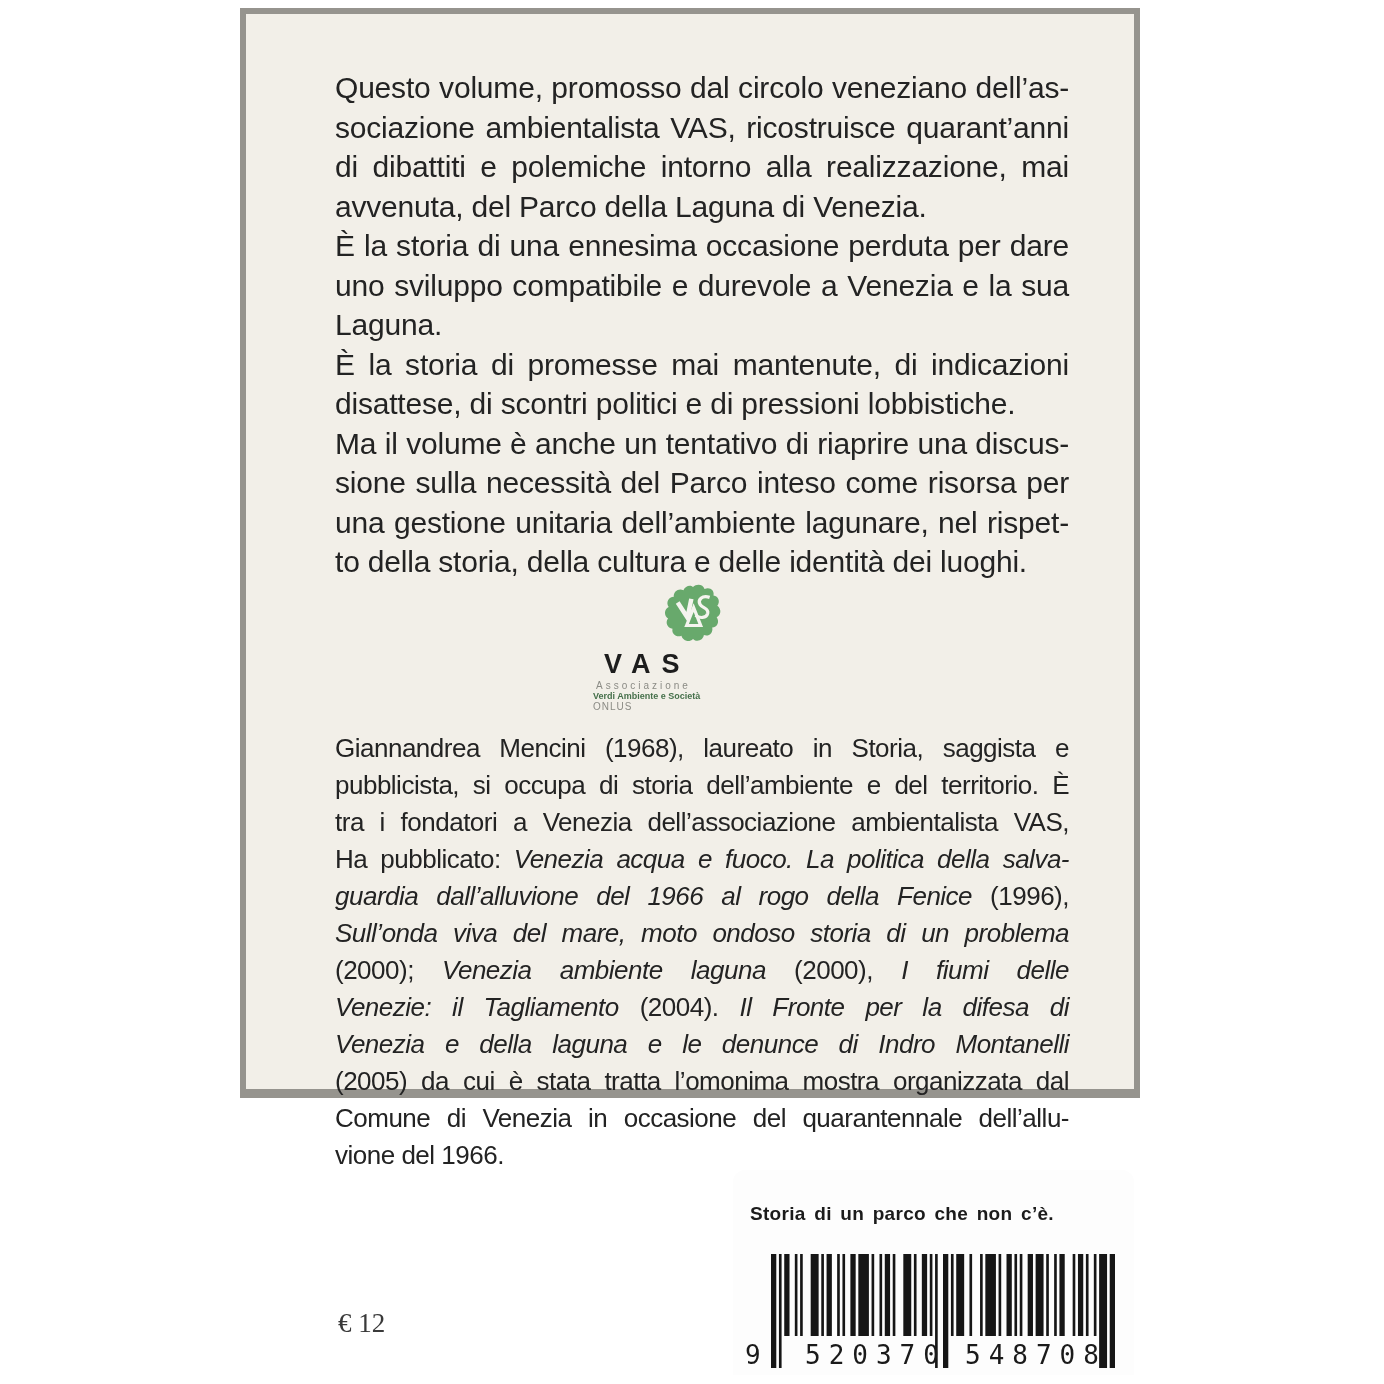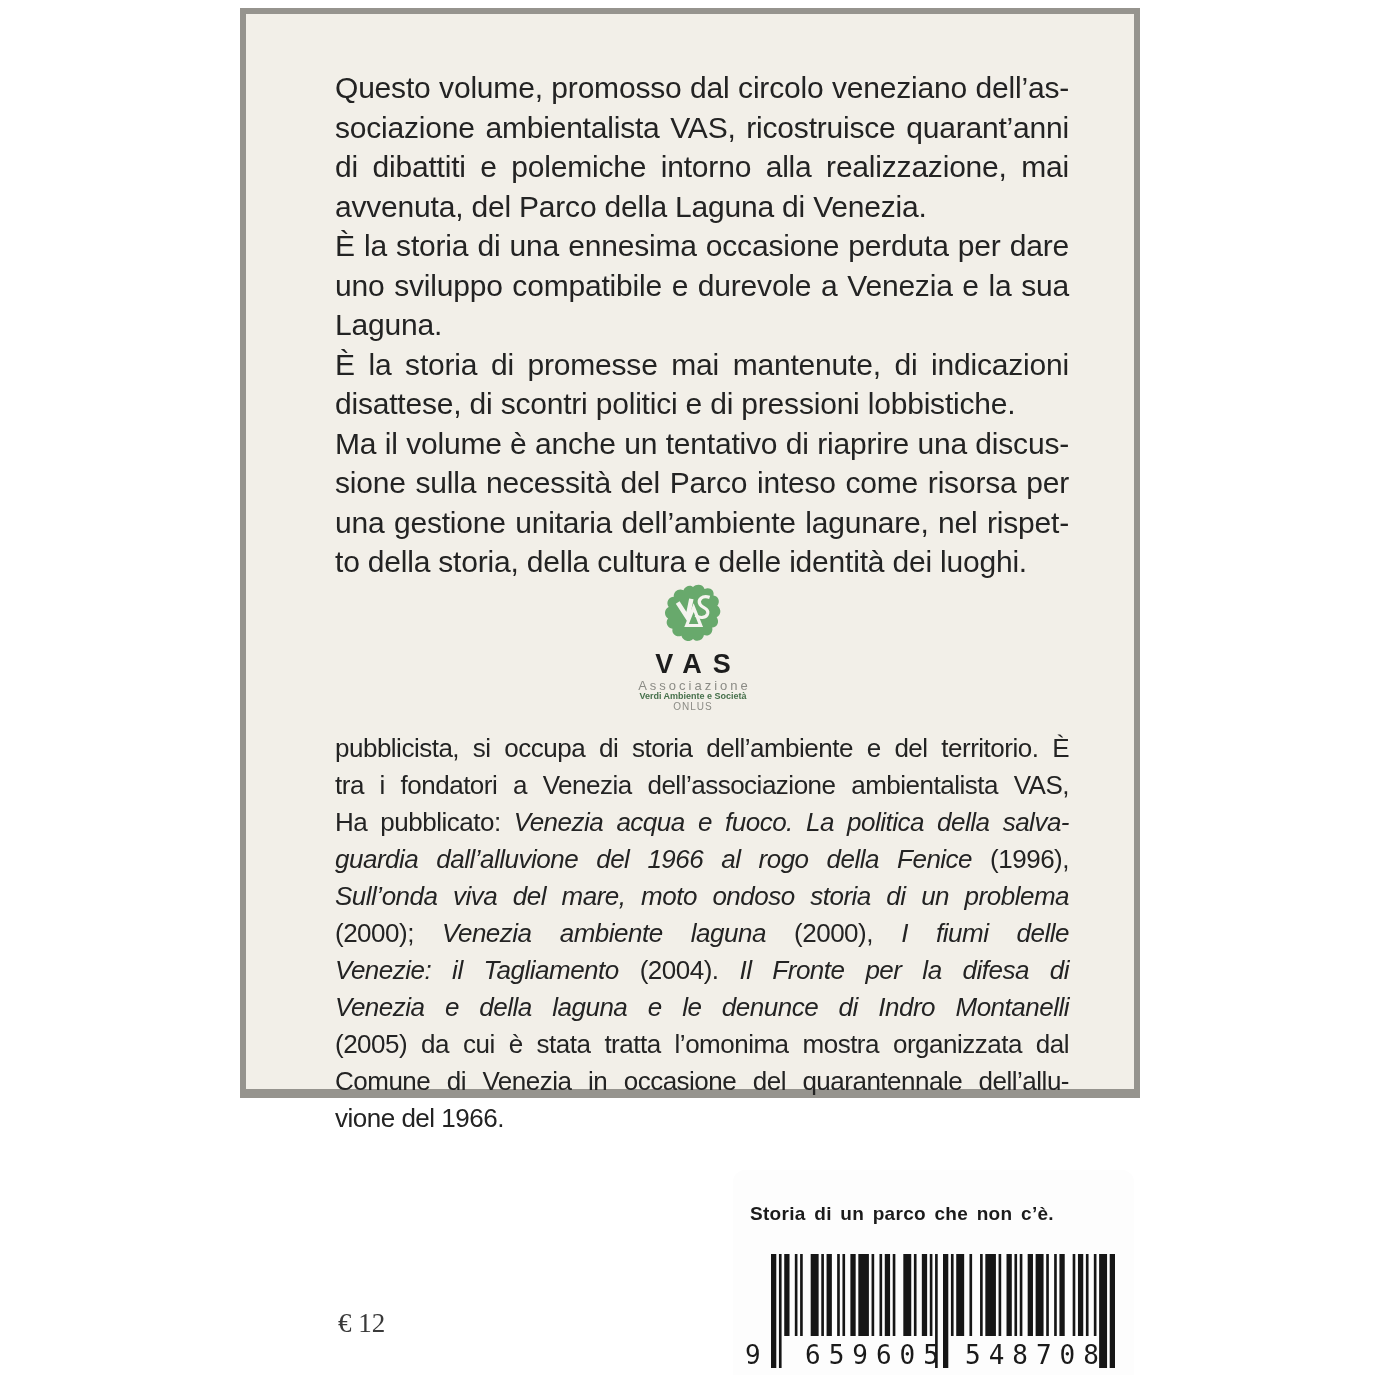--- a/index.html
+++ b/index.html
@@ -16,27 +16,27 @@
     background:var(--cover-bg,#f2efe8);
   }
   
   .textblock{position:absolute;color:#232323;}
   .blurb{left:89px;top:54px;width:734px;font-size:30px;line-height:39.5px;letter-spacing:-0.2px;}
   .bio{left:89px;top:716px;width:734px;font-size:26px;line-height:37px;letter-spacing:-0.5px;}
   .line{white-space:nowrap;text-align:justify;text-align-last:justify;}
   .line.last{text-align-last:left;}
   .bio .it{font-style:italic;}
   
-  .logoblock{position:absolute;left:347px;top:568px;width:200px;text-align:center;}
+  .logoblock{position:absolute;left:347px;top:568px;width:200px;}
   .logoblock svg{display:block;margin:0 auto;}
   .wordmark{
     margin-top:4px;font-size:27px;font-weight:bold;color:#1d1d1d;
     letter-spacing:11px;padding-left:11px;line-height:28px;
   }
-  .assoc1{margin-top:3px;font-size:13px;color:#8b8b85;letter-spacing:3px;padding-left:3px;line-height:10px;}
+  .assoc1{margin-top:3px;font-size:10px;color:#8b8b85;letter-spacing:3px;padding-left:3px;line-height:10px;}
   .assoc2{font-size:9px;font-weight:bold;color:#46704b;line-height:11px;}
   .assoc3{font-size:10px;color:#8b8b85;letter-spacing:1px;line-height:10px;}
   
   .price{
     position:absolute;left:92px;top:1294px;
     font-family:"Liberation Serif", serif;font-size:27px;color:#3a3a3a;
   }
   
   .isbn-panel{
     position:absolute;left:487px;top:1156px;width:401px;height:205px;
@@ -94,20 +94,21 @@
       <path d="M76 24 C64 20 57 28 61 35 C65 42 75 40 73 49 C71 57 60 57 54 52" stroke="#f5f4ef" stroke-width="5" fill="none"></path>
     </svg>
     <div class="wordmark">VAS</div>
     <div class="assoc1">Associazione</div>
     <div class="assoc2">Verdi Ambiente e Società</div>
     <div class="assoc3">ONLUS</div>
   </div>
 
   <div class="textblock bio">
     <div>
+        <div class="line">Giannandrea Mencini (1968), laureato in Storia, saggista e</div>
         <div class="line">pubblicista, si occupa di storia dell’ambiente e del territorio. È</div>
         <div class="line">tra i fondatori a Venezia dell’associazione ambientalista VAS,</div>
       </div>
     <div>
         <div class="line"><span>Ha pubblicato: </span><span class="it">Venezia acqua e fuoco. La politica della salva-</span></div>
         <div class="line"><span class="it">guardia dall’alluvione del 1966 al rogo della Fenice</span><span> (1996),</span></div>
         <div class="line"><span class="it">Sull’onda viva del mare, moto ondoso storia di un problema</span></div>
         <div class="line"><span>(2000); </span><span class="it">Venezia ambiente laguna</span><span> (2000), </span><span class="it">I fiumi delle</span></div>
         <div class="line"><span class="it">Venezie: il Tagliamento</span><span> (2004). </span><span class="it">Il Fronte per la difesa di</span></div>
         <div class="line"><span class="it">Venezia e della laguna e le denunce di Indro Montanelli</span></div>
@@ -161,19 +162,19 @@
             <rect x="109" y="0" width="2" height="82" fill="#161616"></rect>
             <rect x="114" y="0" width="1" height="82" fill="#161616"></rect>
             <rect x="116" y="0" width="2" height="82" fill="#161616"></rect>
             <rect x="119" y="0" width="1" height="82" fill="#161616"></rect>
             <rect x="122" y="0" width="1" height="82" fill="#161616"></rect>
             <rect x="124" y="0" width="3" height="114" fill="#161616"></rect>
             <rect x="128" y="0" width="2" height="114" fill="#161616"></rect>
           </svg></div>
       <div class="digits">
         <span class="d-left">9</span>
-        <span class="d-g1">659605</span>
+        <span class="d-g1">520370</span>
         <span class="d-g2">548708</span>
       </div>
     </div>
   </div>
 
 </div>
 
 </body></html>

